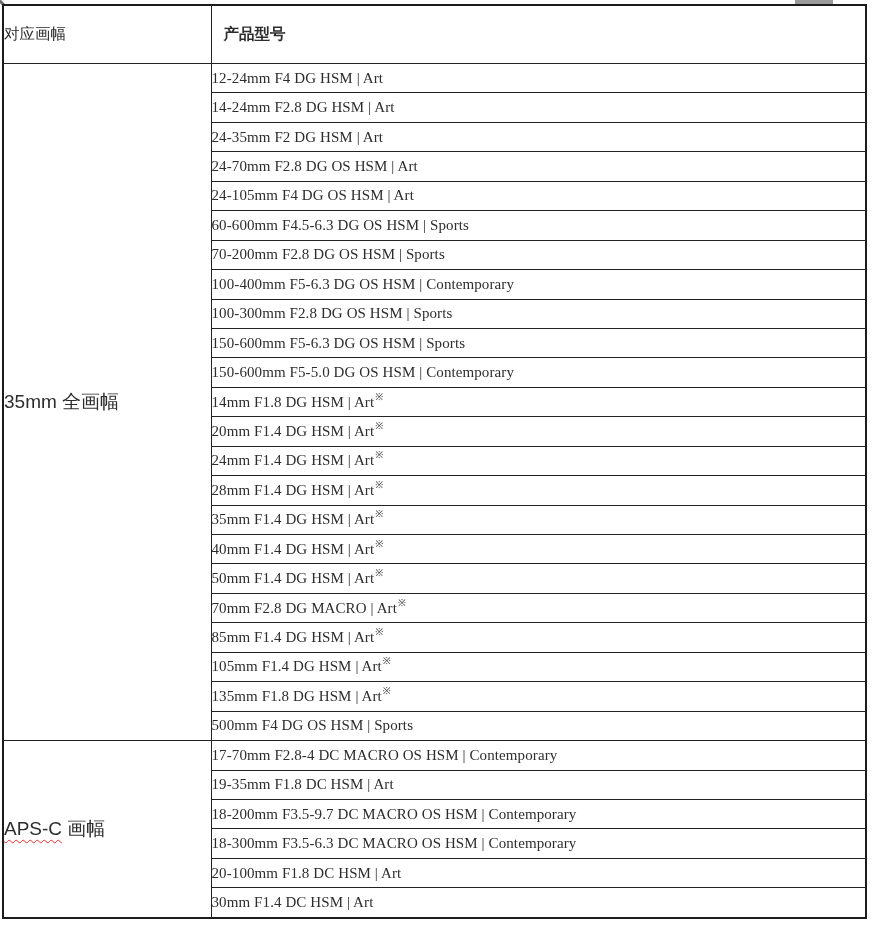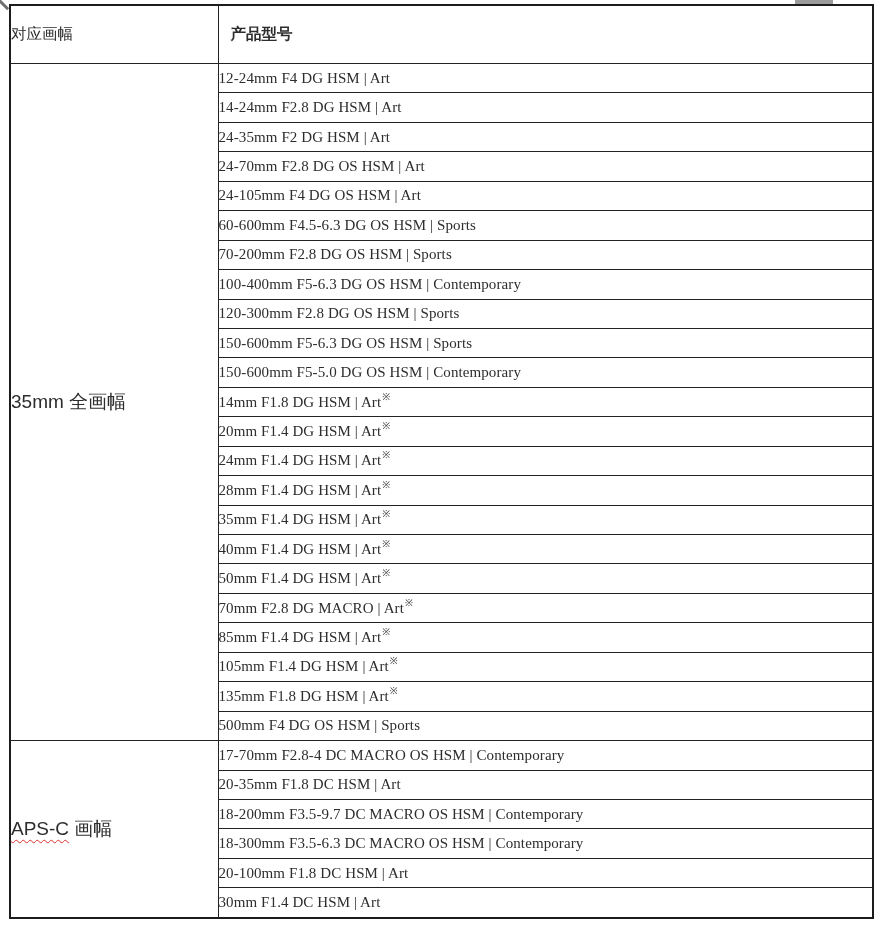--- a/index.html
+++ b/index.html
@@ -11,21 +11,21 @@
     position: relative;
     width: 874px;
     height: 945px;
     overflow: hidden;
     font-family: "Liberation Sans", "DejaVu Sans", sans-serif;
     color: #2d2d2d;
   }
 
   .doc-table {
     position: absolute;
-    left: 9px;
+    left: 2px;
     top: 4px;
     width: 865px;
     border-collapse: collapse;
     table-layout: fixed;
     background: #ffffff;
   }
   .doc-table col.frame-col   { width: 208px; }
   .doc-table td, .doc-table th {
     border: 1.6px solid #222222;
     padding: 0;
@@ -134,21 +134,21 @@
       <tr>
         <td class="product-cell"><span>60-600mm F4.5-6.3 DG OS HSM | Sports</span></td>
       </tr>
       <tr>
         <td class="product-cell"><span>70-200mm F2.8 DG OS HSM | Sports</span></td>
       </tr>
       <tr>
         <td class="product-cell"><span>100-400mm F5-6.3 DG OS HSM | Contemporary</span></td>
       </tr>
       <tr>
-        <td class="product-cell"><span>120-300mm F2.8 DG OS HSM | Sports</span></td>
+        <td class="product-cell"><span>100-300mm F2.8 DG OS HSM | Sports</span></td>
       </tr>
       <tr>
         <td class="product-cell"><span>150-600mm F5-6.3 DG OS HSM | Sports</span></td>
       </tr>
       <tr>
         <td class="product-cell"><span>150-600mm F5-5.0 DG OS HSM | Contemporary</span></td>
       </tr>
       <tr>
         <td class="product-cell"><span>14mm F1.8 DG HSM | Art</span><sup>※</sup></td>
       </tr>
@@ -183,21 +183,21 @@
         <td class="product-cell"><span>135mm F1.8 DG HSM | Art</span><sup>※</sup></td>
       </tr>
       <tr>
         <td class="product-cell"><span>500mm F4 DG OS HSM | Sports</span></td>
       </tr>
       <tr>
         <td class="frame-cell" rowspan="6"><span class="wavy">APS-C</span><span> 画幅</span></td>
         <td class="product-cell"><span>17-70mm F2.8-4 DC MACRO OS HSM | Contemporary</span></td>
       </tr>
       <tr>
-        <td class="product-cell"><span>20-35mm F1.8 DC HSM | Art</span></td>
+        <td class="product-cell"><span>19-35mm F1.8 DC HSM | Art</span></td>
       </tr>
       <tr>
         <td class="product-cell"><span>18-200mm F3.5-9.7 DC MACRO OS HSM | Contemporary</span></td>
       </tr>
       <tr>
         <td class="product-cell"><span>18-300mm F3.5-6.3 DC MACRO OS HSM | Contemporary</span></td>
       </tr>
       <tr>
         <td class="product-cell"><span>20-100mm F1.8 DC HSM | Art</span></td>
       </tr>

